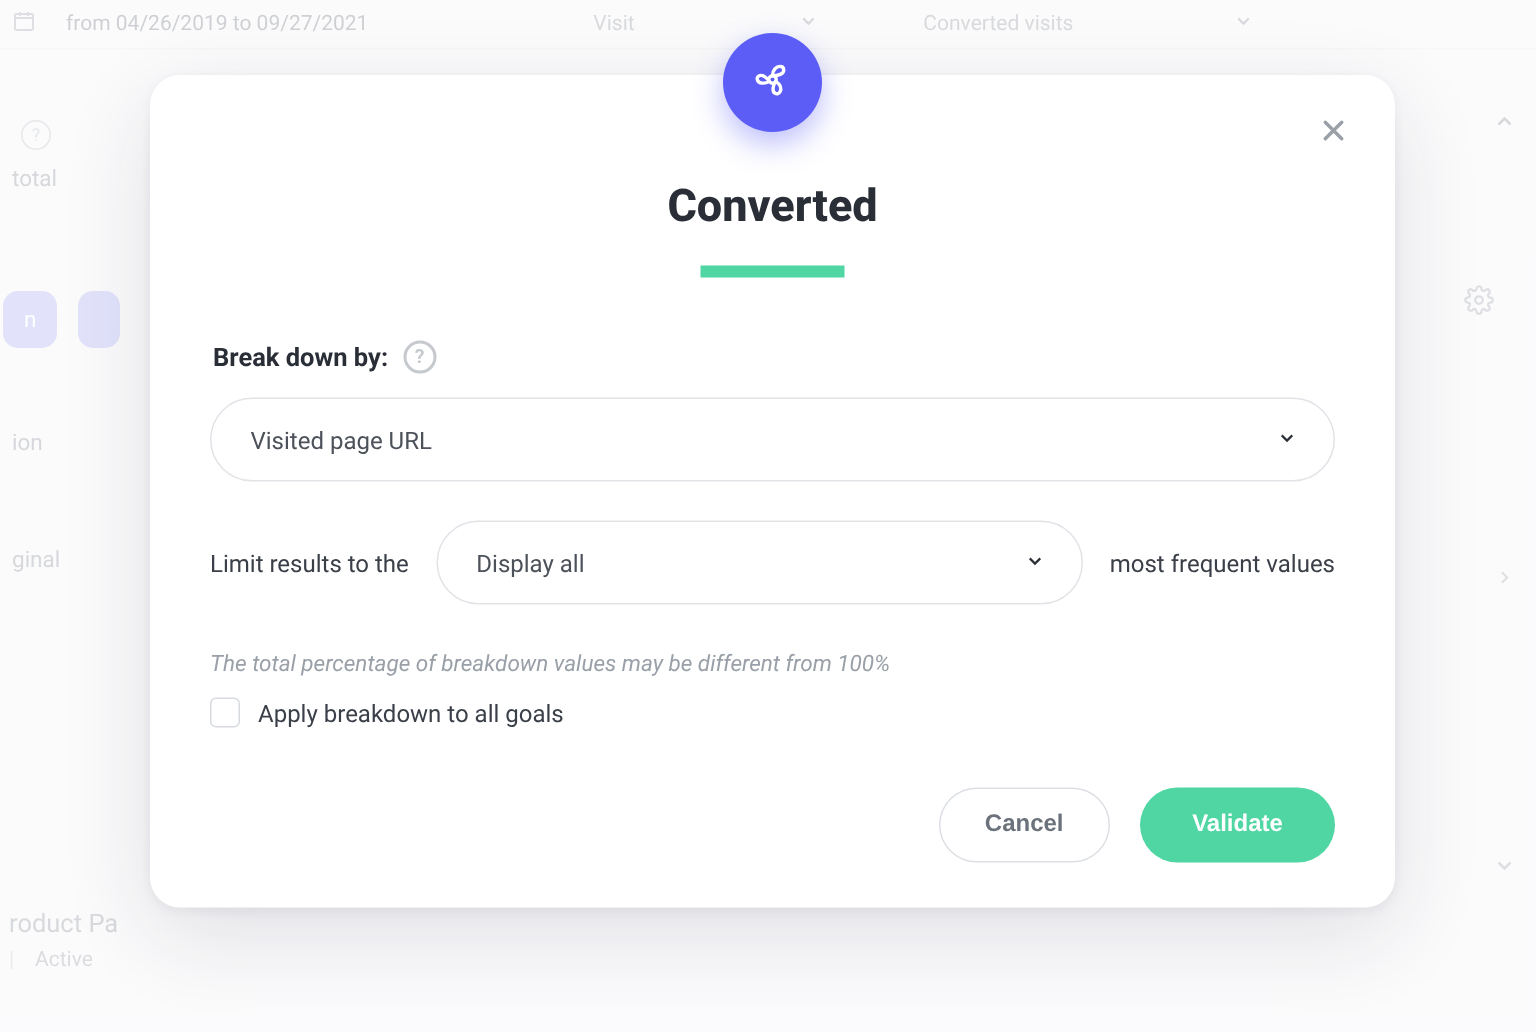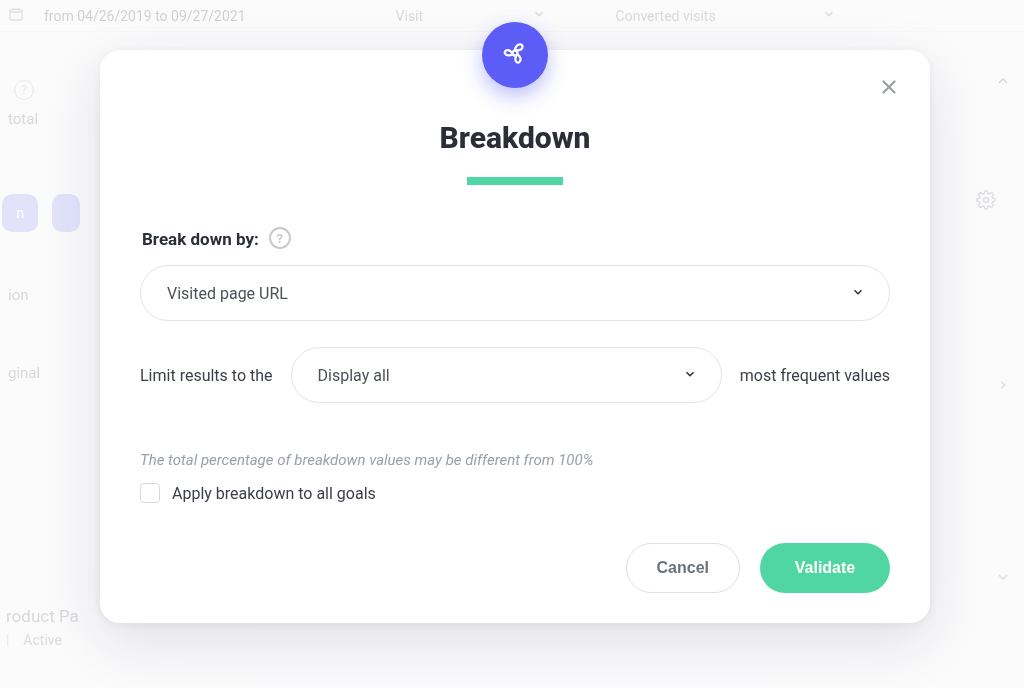--- a/index.html
+++ b/index.html
@@ -146,21 +146,21 @@
     .limit-row {
       display: flex; align-items: center; gap: 18px;
       margin-top: 26px;
       font-size: 16px; color: #3a3f48;
     }
     .limit-row .select { flex: 1; max-width: 440px; }
     .hint {
       color: #9aa0a8;
       font-style: italic;
       font-size: 15px;
-      margin-top: 48px;
+      margin-top: 30px;
     }
     .check-row {
       display: flex; align-items: center; gap: 12px;
       margin-top: 14px;
       font-size: 16px; color: #3a3f48;
     }
     .checkbox {
       width: 20px; height: 20px;
       border: 1.5px solid #d7dadf;
       border-radius: 4px;
@@ -287,21 +287,21 @@
       </svg>
     </span>
   </div>
 
   <div class="close">
     <svg width="22" height="22" viewBox="0 0 24 24" fill="none" stroke="currentColor" stroke-width="2.5" stroke-linecap="round">
         <path d="M6 6l12 12M18 6L6 18"></path>
       </svg>
   </div>
 
-  <h1>Breakdown</h1>
+  <h1>Converted</h1>
   <div class="underline"></div>
 
   <div class="row-label">
     <span>Break down by:</span>
     <span class="help-circle">?</span>
   </div>
 
   <div class="select full">
     <span>Visited page URL</span>
     <span class="chev">

